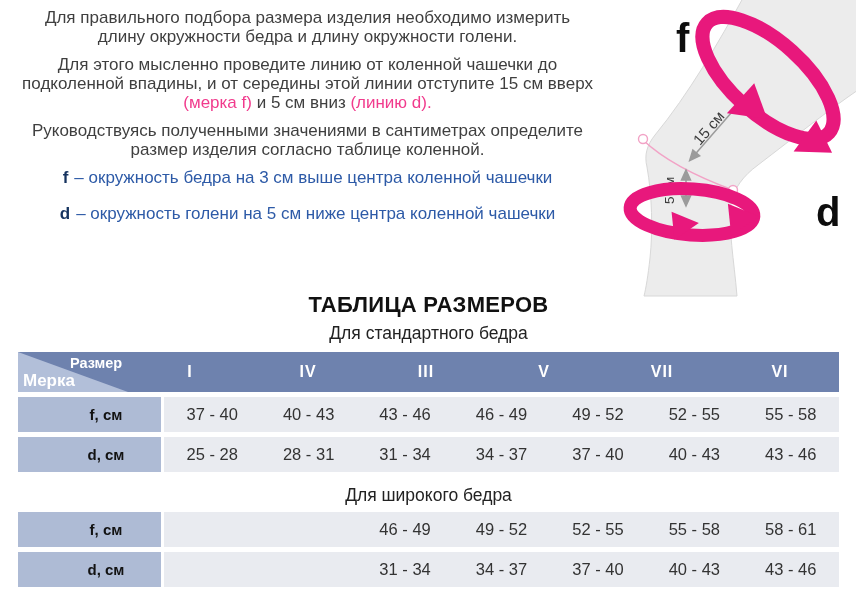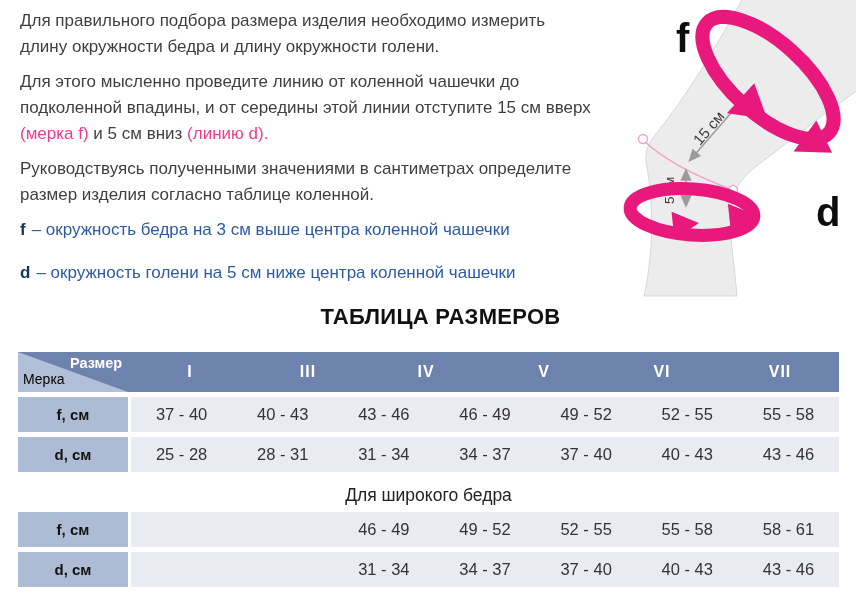--- a/index.html
+++ b/index.html
@@ -1,50 +1,50 @@
 <!DOCTYPE html>
 <html><head>
 <meta charset="utf-8">
 <style>
   html,body{margin:0;padding:0;background:#fff;}
   .page{position:relative;width:856px;height:602px;background:#fff;overflow:hidden;
         font-family:"Liberation Sans",sans-serif;}
   
   .intro{position:absolute;left:20px;top:8px;width:575px;color:#3f3f3f;
-         font-size:17px;line-height:26px;}
+         font-size:17px;line-height:19px;text-align:center;}
   .intro p{margin:0 0 9px 0;}
   .pink{color:#f13b8d;margin-top:40px;}
   .definition{margin:4px 0 17px 0 !important;color:#2d5aa7;}
   .definition .term{color:#16335f;font-weight:bold;margin-right:6px;}
   
   .knee{position:absolute;left:600px;top:0;}
   
-  .tbl-title{position:absolute;left:18px;top:292px;width:821px;margin:12px;text-align:center;
+  .tbl-title{position:absolute;left:18px;top:292px;width:821px;margin:0;text-align:center;
              font-size:22px;font-weight:bold;color:#111;letter-spacing:.3px;}
   .tbl-sub{position:absolute;left:18px;width:821px;text-align:center;
            font-size:17.5px;color:#222;}
   .sub1{top:323px;}
   .sub2{top:485px;}
   .size-table{position:absolute;left:18px;width:821px;}
   .t1{top:352px;}
   .t2{top:512px;}
   .thead{height:40px;background:#6e82ae;display:flex;}
   .corner{width:110px;flex:none;position:relative;}
   .corner-tri{position:absolute;top:0;left:0;right:0;bottom:0;background:#b2bfd9;
               -webkit-clip-path:polygon(0 0,100% 100%,0 100%);
               clip-path:polygon(0 0,100% 100%,0 100%);}
   .corner-top{position:absolute;left:52px;top:3px;color:#fff;font-weight:bold;font-size:14.5px;}
-  .corner-bot{position:absolute;left:5px;top:19px;color:#000000;font-weight:normal;font-size:14px;}
+  .corner-bot{position:absolute;left:5px;top:19px;color:#ffffff;font-weight:bold;font-size:17px;}
   .hcells{flex:1;display:flex;margin-left:3px;}
   .hcell{flex:1;display:flex;align-items:center;justify-content:center;
          color:#fff;font-weight:bold;font-size:16px;letter-spacing:1px;}
   .trow{display:flex;height:35px;}
   .thead + .trow, .trow + .trow{margin-top:5px;}
   .rlabel{width:110px;flex:none;background:#aebbd5;display:flex;align-items:center;
-          justify-content:center;font-weight:bold;font-size:15px;color:#121212;}
+          justify-content:center;font-weight:bold;font-size:15px;color:#121212;padding-left:33px;}
   .dcells{flex:1;display:flex;margin-left:3px;}
   .dcell{flex:1;background:#e9ebf0;display:flex;align-items:center;justify-content:center;
          font-size:16.5px;color:#333;}
 </style>
 </head>
 <body>
 
 <div class="page">
 
   <div class="intro">
@@ -105,35 +105,36 @@
       <g transform="translate(-18,15) rotate(-10)">
           <polygon points="0,-14 26,0 0,14"></polygon>
         </g>
     </g>
 
     <text x="76" y="52" font-size="40" font-weight="bold" fill="#0d0d0d">f</text>
     <text x="216" y="226" font-size="40" font-weight="bold" fill="#0d0d0d">d</text>
   </svg>
 
   <h2 class="tbl-title">ТАБЛИЦА РАЗМЕРОВ</h2>
+  <div class="tbl-sub sub1">Для стандартного бедра</div>
 
   <div class="size-table t1">
     <div class="thead">
       <div class="corner">
         <div class="corner-tri"></div>
         <span class="corner-top">Размер</span>
         <span class="corner-bot">Мерка</span>
       </div>
       <div class="hcells">
         <div class="hcell">I</div>
+        <div class="hcell">IV</div>
         <div class="hcell">III</div>
-        <div class="hcell">IV</div>
         <div class="hcell">V</div>
+        <div class="hcell">VII</div>
         <div class="hcell">VI</div>
-        <div class="hcell">VII</div>
       </div>
     </div>
     <div class="trow">
       <div class="rlabel">f, см</div>
       <div class="dcells">
         <div class="dcell">37 - 40</div>
         <div class="dcell">40 - 43</div>
         <div class="dcell">43 - 46</div>
         <div class="dcell">46 - 49</div>
         <div class="dcell">49 - 52</div>

